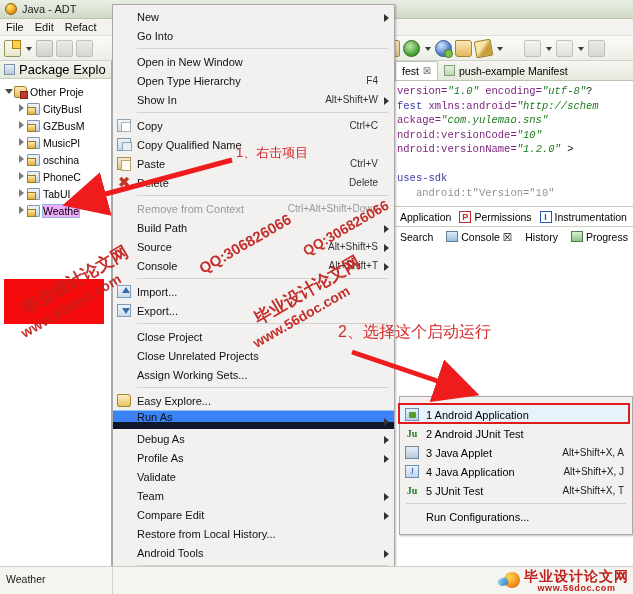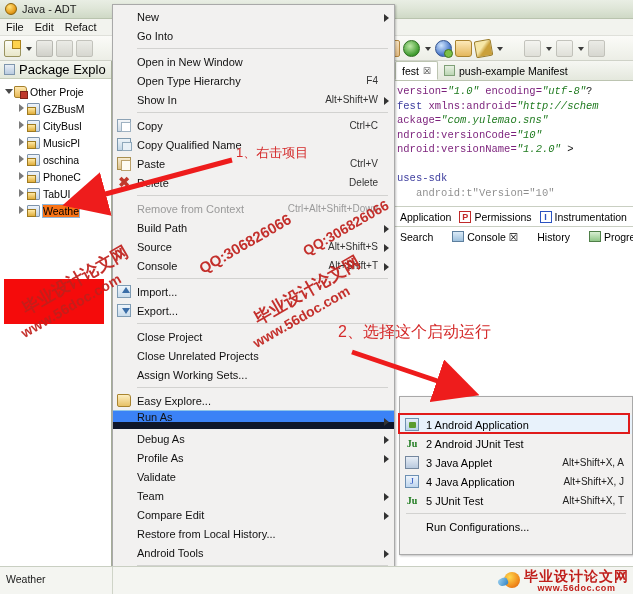--- a/index.html
+++ b/index.html
@@ -85,39 +85,39 @@
   .twisty{width:9px;height:9px;flex:none;position:relative;margin-right:1px;}
   .twisty.open::after{content:"";position:absolute;left:1px;top:2px;border-left:4px solid transparent;border-right:4px solid transparent;border-top:5px solid #4a4a4a;}
   .twisty.closed::after{content:"";position:absolute;left:2px;top:0px;border-top:4px solid transparent;border-bottom:4px solid transparent;border-left:5px solid #7b7b7b;}
   .prj-ico{width:13px;height:12px;flex:none;margin-right:3px;position:relative;
     background:linear-gradient(to bottom,#eef3f9,#c3d5e8);border:1px solid #7d93ab;border-radius:1px;}
   .prj-ico::after{content:"";position:absolute;left:-1px;bottom:-1px;width:7px;height:6px;background:linear-gradient(to bottom,#ffe9a6,#e0ae3c);border:1px solid #9e7a21;}
   .otherproj-ico{width:13px;height:12px;flex:none;margin-right:3px;position:relative;
     background:linear-gradient(to bottom,#ffe9b0,#e7b857);border:1px solid #a5802c;border-radius:1px 3px 2px 2px;}
   .otherproj-ico::after{content:"";position:absolute;right:-2px;bottom:-2px;width:6px;height:6px;background:#c0392b;border:1px solid #7d241a;}
   .tree-label{overflow:hidden;text-overflow:clip;}
-  .tree-row.sel .tree-label{ background:#f97316; outline:1px solid #8fb6da;}
+  .tree-row.sel .tree-label{ background:#f0abfc; outline:1px solid #8fb6da;}
   .redbox{ position:absolute; left:4px; top:218px; width:100px; height:45px; background:#f50b0b; }
 
   
   .right-panel{position:absolute; left:395px; top:61px; width:238px; height:505px; background:#fff;}
   .ed-tabrow{height:20px;background:linear-gradient(to bottom,#f6f7f3,#e4e8dd);border-bottom:1px solid #bcc4b1;display:flex;align-items:flex-end;}
   .ed-tab{height:19px;display:flex;align-items:center;gap:4px;padding:0 6px;font-size:10.5px;white-space:nowrap;}
   .ed-tab.active{background:#ffffff;border:1px solid #bcc4b1;border-bottom:1px solid #fff;border-radius:2px 2px 0 0;}
   .ed-tab .x{font-size:9px;color:#444;}
   .tabico{width:11px;height:11px;background:linear-gradient(to bottom,#e7f0e2,#bcd6b4);border:1px solid #7fa077;flex:none;}
   .code{padding:3px 0 0 2px;font-family:"Liberation Mono",monospace;font-size:10.5px;line-height:14.5px;white-space:nowrap;overflow:hidden;height:125px;}
   .code div{overflow:hidden;}
   .c-tag{color:#3f3f9f;} .c-attr{color:#7a1f7a;} .c-str{color:#1f7a1f;font-style:italic;}
   .c-plain{color:#111;}
   .view-tabs{height:20px;border-top:1px solid #c9cfc2;display:flex;align-items:center;gap:2px;padding-left:2px;font-size:10.5px;white-space:nowrap;overflow:hidden;background:#fff;}
   .vt{display:flex;align-items:center;gap:3px;padding:0 3px;}
   .badge{width:12px;height:12px;border:1px solid #c02a2a;color:#c02a2a;font-size:9px;display:flex;align-items:center;justify-content:center;font-weight:bold;flex:none;}
   .badge.blue{border-color:#2a52c0;color:#2a52c0;}
-  .bottom-tabs{height:20px;border-top:1px solid #c9cfc2;display:flex;align-items:center;gap:13px;padding-left:2px;font-size:10.5px;white-space:nowrap;overflow:hidden;}
+  .bottom-tabs{height:20px;border-top:1px solid #c9cfc2;display:flex;align-items:center;gap:7px;padding-left:2px;font-size:10.5px;white-space:nowrap;overflow:hidden;}
   .bt-ico{width:12px;height:11px;flex:none;background:linear-gradient(to bottom,#dbeaf7,#9dc0dd);border:1px solid #5d7f9e;}
   .bt-ico.green{background:linear-gradient(to bottom,#d8efd2,#8fc687);border-color:#4f7f48;}
 
   
   .ctx {
     position:absolute; left:112px; top:4px; width:283px;
     background:#f2f1f0; border:1px solid #a9a9a9; box-shadow:1px 1px 2px rgba(0,0,0,.25);
     padding:2px 0;
   }
   .ctx-gutter{position:absolute;left:0;top:0;width:22px;bottom:0;background:#f2f1f0;}
@@ -140,21 +140,21 @@
   .mc-imp::after{content:"";position:absolute;left:4px;top:1px;width:0;height:0;border-left:4px solid transparent;border-right:4px solid transparent;border-bottom:6px solid #3b6ea8;}
   .mc-exp{background:linear-gradient(to bottom,#eef5fb,#c9dcec);border:1px solid #7f9cb4;}
   .mc-exp::after{content:"";position:absolute;left:4px;top:3px;width:0;height:0;border-left:4px solid transparent;border-right:4px solid transparent;border-top:6px solid #3b6ea8;}
   .mc-ref{background:conic-gradient(#d9b63a,#e7d06f,#c9a32a,#d9b63a);border-radius:50%;border:1px solid #9c7c18;}
   .mc-fold{background:linear-gradient(to bottom,#fdeec0,#e7c166);border:1px solid #a9842f;border-radius:1px 3px 2px 2px;}
 
   
   .submenu{
     position:absolute; left:399px; top:396px; width:234px;
     background:#f2f1f0; border:1px solid #a9a9a9; box-shadow:1px 1px 2px rgba(0,0,0,.25);
-    padding:18px 0;
+    padding:8px 0;
   }
   .smi{position:relative;height:19px;display:flex;align-items:center;padding-left:26px;font-size:11px;}
   .smi .acc{position:absolute;right:8px;font-size:10px;color:#222;}
   .smi .sico{position:absolute;left:5px;top:3px;width:14px;height:13px;font-family:"Liberation Serif",serif;font-size:10px;line-height:13px;text-align:center;}
   .si-and{background:linear-gradient(to bottom,#e5eef7,#b9d3ea);border:1px solid #6f92b0;}
   .si-and::after{content:"";position:absolute;left:3px;top:3px;width:7px;height:6px;background:#5a9c2e;border-radius:1px;}
   .si-ju{color:#1d7a1d;font-weight:bold;}
   .si-applet{background:linear-gradient(to bottom,#e8eef6,#b8c9de);border:1px solid #74879e;}
   .si-japp{background:linear-gradient(to bottom,#eef4fb,#bfd6ee);border:1px solid #6d90b3;}
   .si-japp::after{content:"J";position:absolute;left:0;top:0;width:12px;text-align:center;color:#2a52c0;font-size:9px;line-height:11px;}
@@ -238,26 +238,26 @@
     </div>
     <div class="pe-body">
       <div class="tree-row lv1">
         <span class="twisty open"></span>
         <span class="otherproj-ico"></span>
         <span class="tree-label">Other Proje</span>
       </div>
       <div class="tree-row lv2">
         <span class="twisty closed"></span>
         <span class="prj-ico"></span>
+        <span class="tree-label">CityBusl</span>
+      </div>
+      <div class="tree-row lv2">
+        <span class="twisty closed"></span>
+        <span class="prj-ico"></span>
         <span class="tree-label">GZBusM</span>
-      </div>
-      <div class="tree-row lv2">
-        <span class="twisty closed"></span>
-        <span class="prj-ico"></span>
-        <span class="tree-label">CityBusl</span>
       </div>
       <div class="tree-row lv2">
         <span class="twisty closed"></span>
         <span class="prj-ico"></span>
         <span class="tree-label">MusicPl</span>
       </div>
       <div class="tree-row lv2">
         <span class="twisty closed"></span>
         <span class="prj-ico"></span>
         <span class="tree-label">oschina</span>

